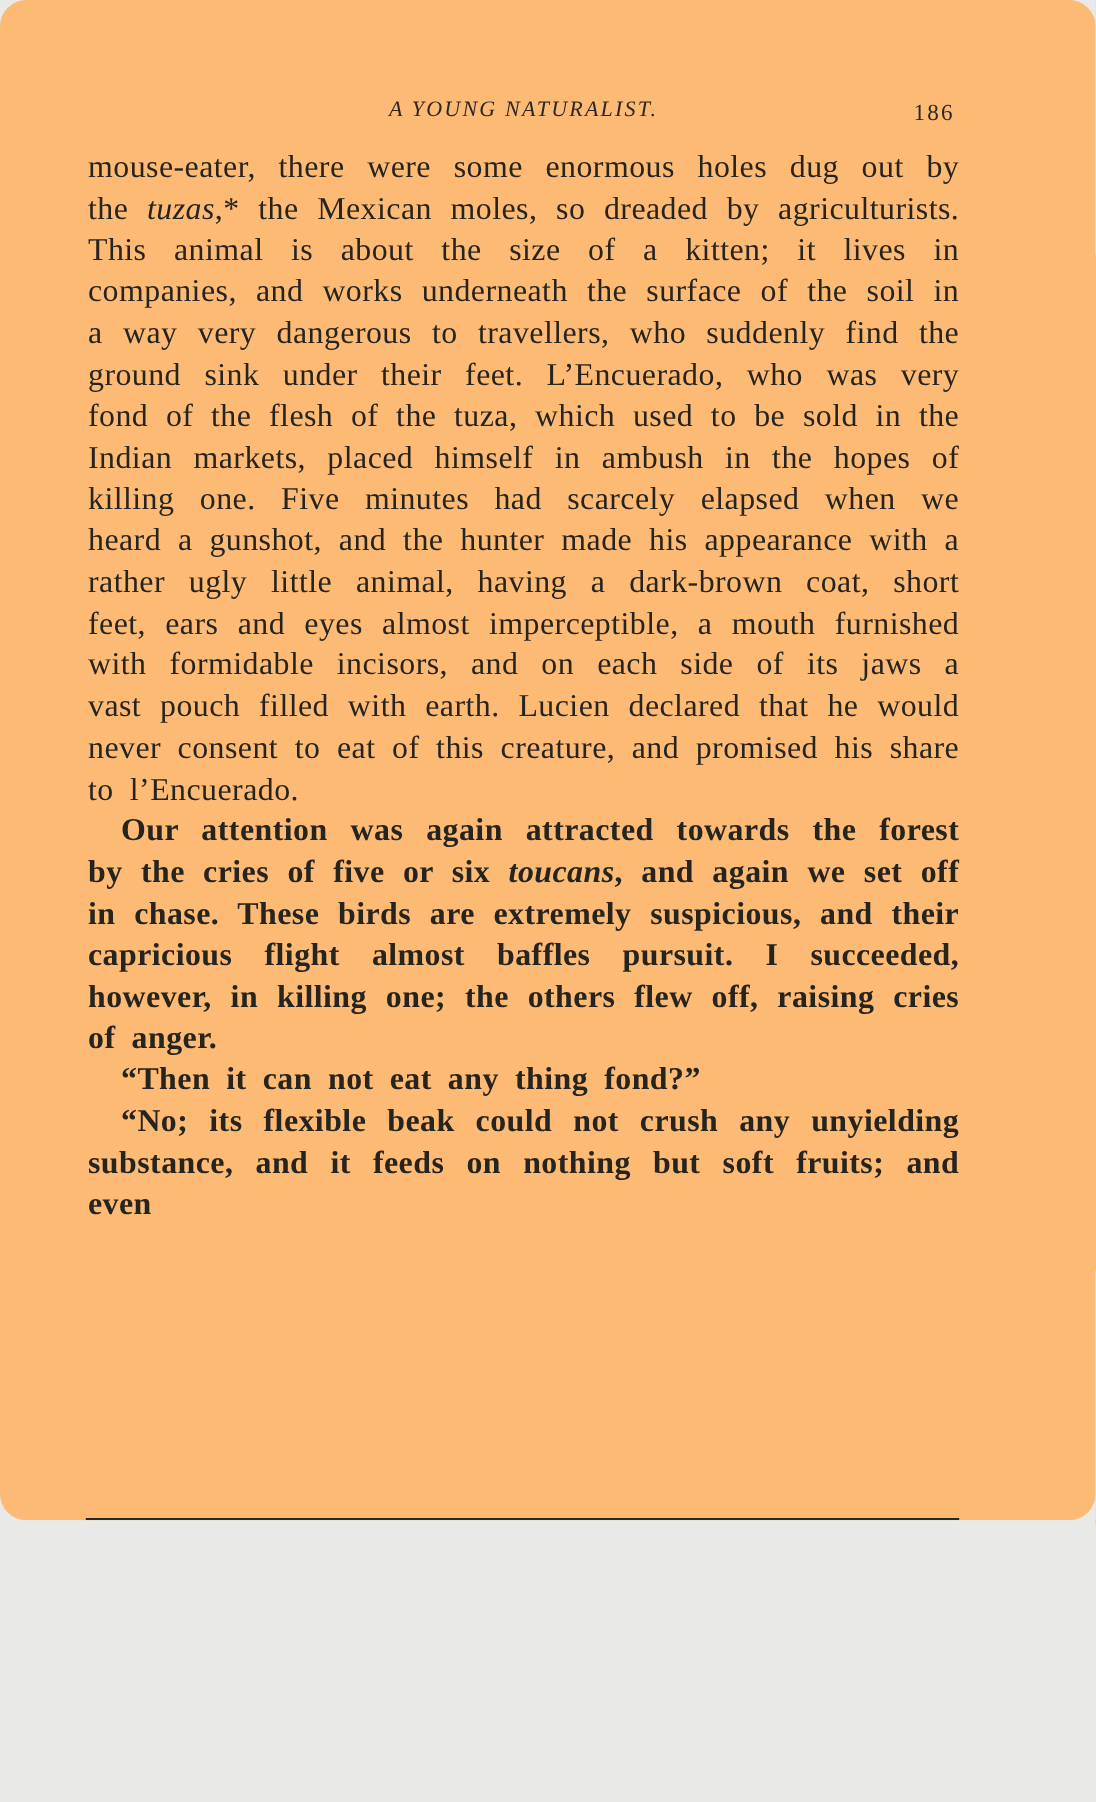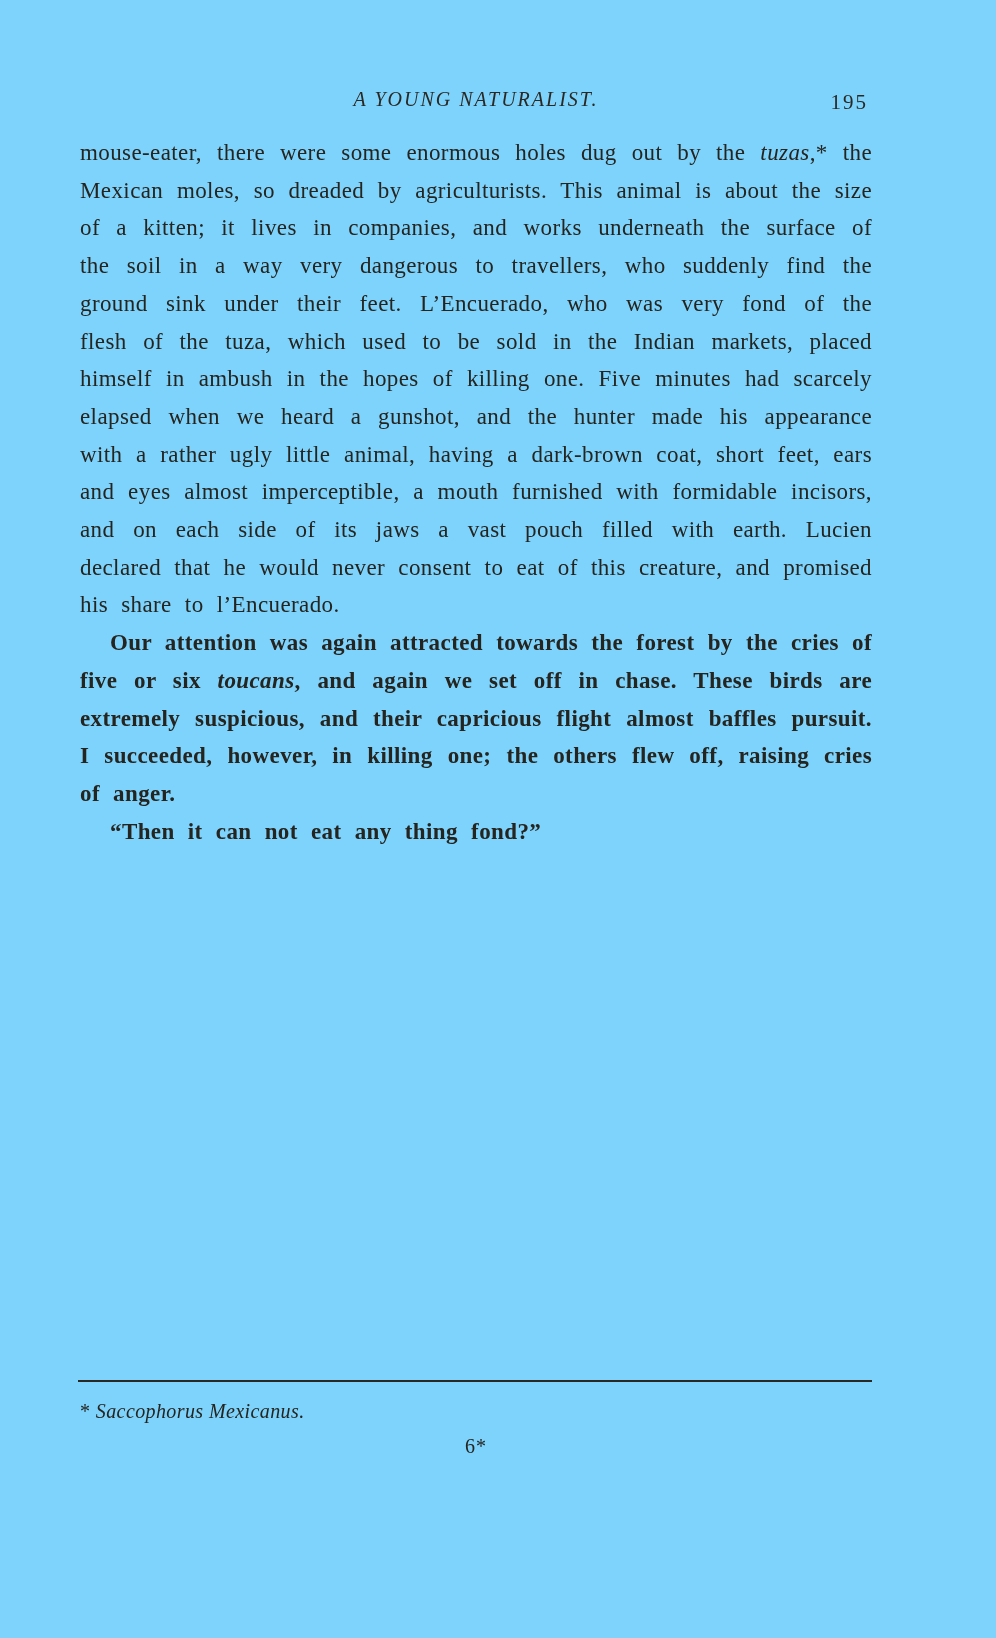--- a/index.html
+++ b/index.html
@@ -1,25 +1,26 @@
 <!DOCTYPE html>
 <html><head>
 <meta charset="utf-8">
 <style>
   * { box-sizing: border-box; }
   html, body { margin: 0; padding: 0; background: #e9e9e7; }
   .page {
     position: relative;
     width: 996px;
-    height: 1638px;
+    height: 1382px;
     margin: 0 auto;
-    background: #7dd3fc;
+    background: #fdba74;
     font-family: "Liberation Serif", "DejaVu Serif", serif;
     color: #26241f;
     overflow: hidden;
+    border-radius: 24px;
   }
   .running-header {
     position: absolute;
     top: 88px;
     left: 80px;
     width: 792px;
     height: 30px;
   }
   .header-title {
     display: block;
@@ -36,21 +37,21 @@
     font-size: 21px;
     letter-spacing: 2px;
     font-style: normal;
     color: #2b2823;
   }
   .body-text {
     position: absolute;
     top: 134px;
     left: 80px;
     width: 792px;
-    font-size: 23px;
+    font-size: 29px;
     line-height: 37.7px;
     text-align: justify;
     letter-spacing: 0.4px;
     word-spacing: 7px;
   }
   p.para { margin: 0; padding: 0; }
   p.para.indent { text-indent: 30px; font-weight: bold; }
   .it { font-style: italic; }
   .foot-rule {
     position: absolute;
@@ -82,27 +83,28 @@
     color: #26241f;
   }
 </style>
 </head>
 <body>
 
 <div class="page">
 
   <div class="running-header">
     <span class="header-title">A YOUNG NATURALIST.</span>
-    <span class="page-number">195</span>
+    <span class="page-number">186</span>
   </div>
 
   <div class="body-text">
       <p class="para"><span>mouse-eater, there were some enormous holes dug out by the </span><span class="it">tuzas</span><span>,* the Mexican moles, so dreaded by agriculturists. This animal is about the size of a kitten; it lives in companies, and works underneath the surface of the soil in a way very dangerous to travellers, who suddenly find the ground sink under their feet.  L’Encuerado, who was very fond of the flesh of the tuza, which used to be sold in the Indian markets, placed himself in ambush in the hopes of killing one.  Five minutes had scarcely elapsed when we heard a gunshot, and the hunter made his appearance with a rather ugly little animal, having a dark-brown coat, short feet, ears and eyes almost imperceptible, a mouth furnished with formidable incisors, and on each side of its jaws a vast pouch filled with earth.  Lucien declared that he would never consent to eat of this creature, and promised his share to l’Encuerado.</span></p>
       <p class="para indent"><span>Our attention was again attracted towards the forest by the cries of five or six </span><span class="it">toucans</span><span>, and again we set off in chase.  These birds are extremely suspicious, and their capricious flight almost baffles pursuit.  I succeeded, however, in killing one; the others flew off, raising cries of anger.</span></p>
       <p class="para indent"><span>“Then it can not eat any thing fond?”</span></p>
+      <p class="para indent"><span>“No; its flexible beak could not crush any unyielding substance, and it feeds on nothing but soft fruits; and even</span></p>
     </div>
 
   <hr class="foot-rule">
 
   <div class="footnote">
     <span>*</span>
     <span class="it">Saccophorus Mexicanus.</span>
   </div>
 
   <div class="signature">6*</div>

